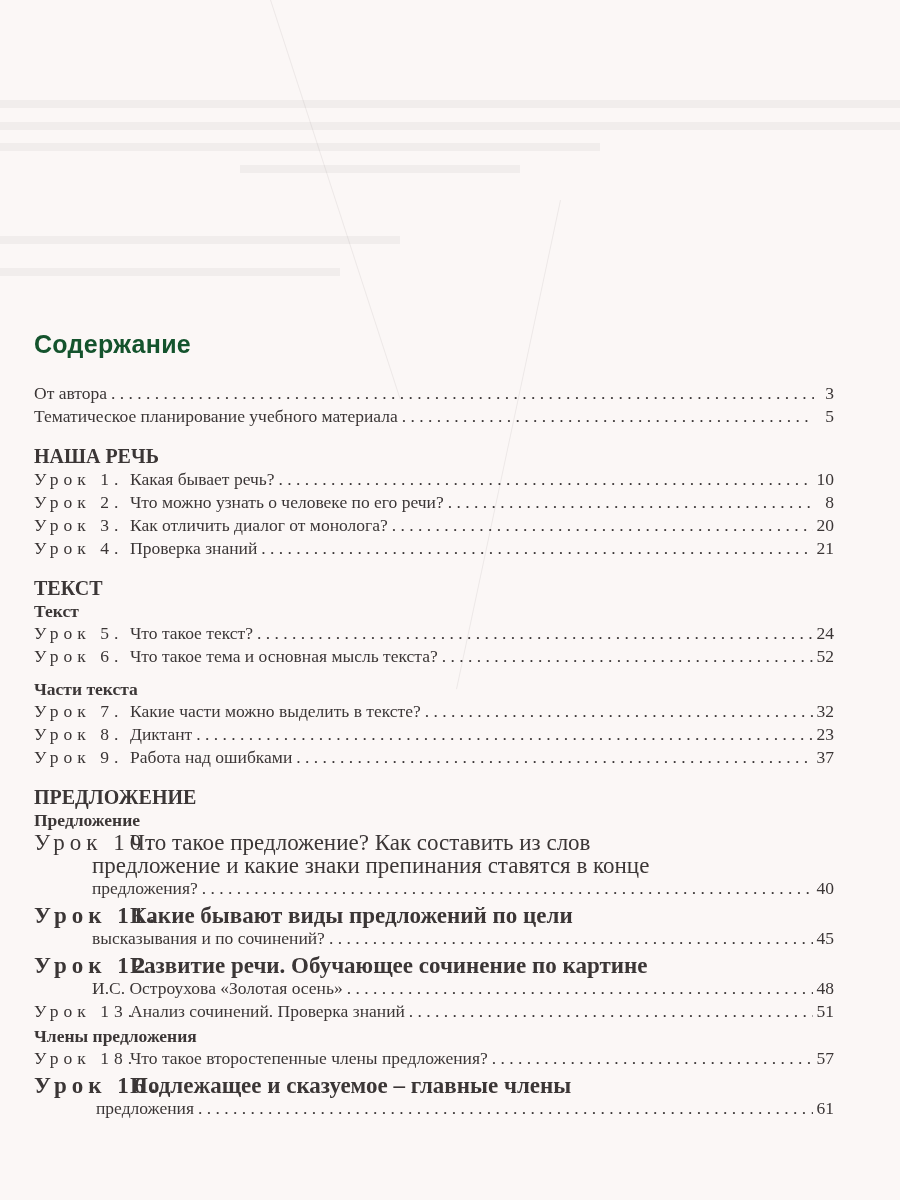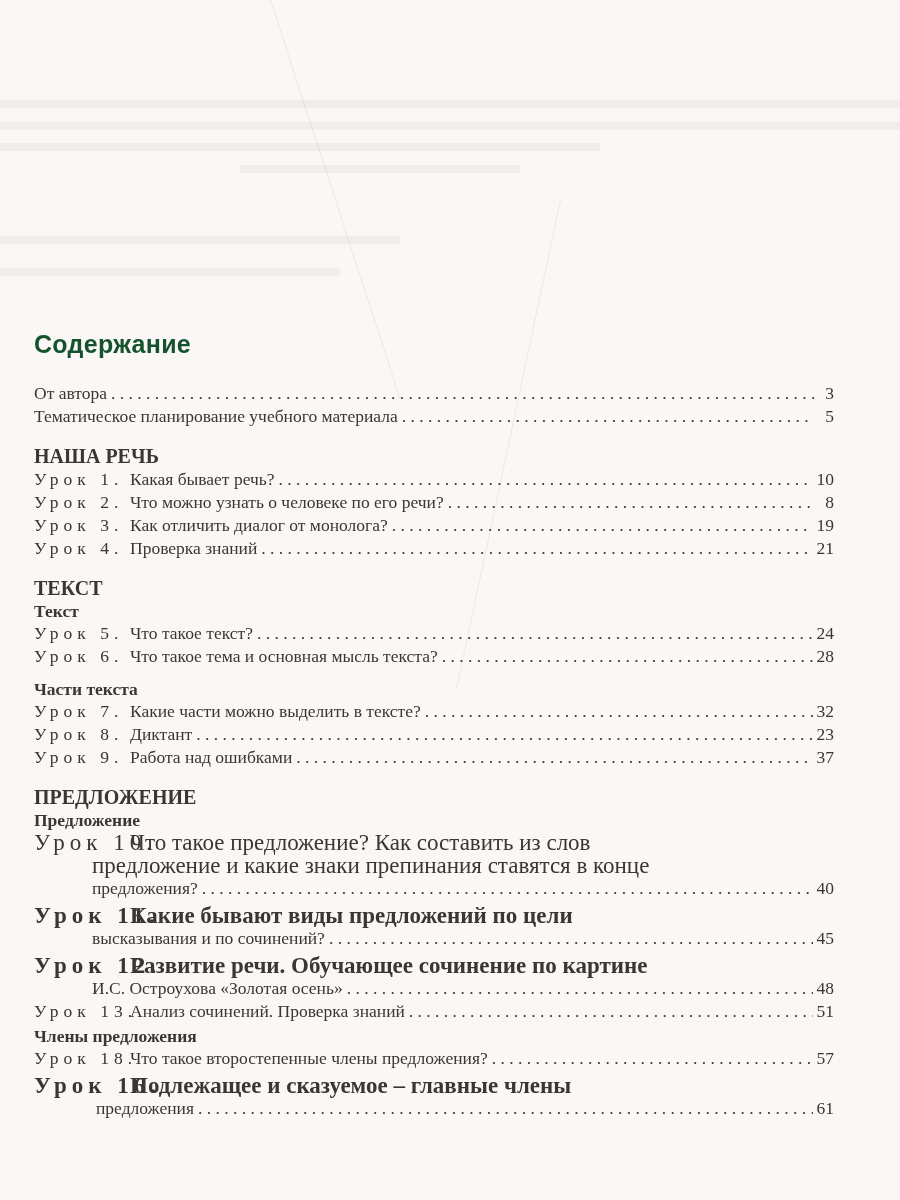--- a/index.html
+++ b/index.html
@@ -130,39 +130,39 @@
   </div>
   <div class="row">
     <span class="label"><span class="lesson-prefix"><span>Урок</span> <span>2.</span></span><span>Что можно узнать о человеке по его речи?</span></span>
     <span class="dots"></span>
     <span class="page">8</span>
   </div>
 
   <div class="row">
     <span class="label"><span class="lesson-prefix"><span>Урок</span> <span>3.</span></span><span>Как отличить диалог от монолога?</span></span>
     <span class="dots"></span>
-    <span class="page">19</span>
+    <span class="page">20</span>
   </div>
   <div class="row">
     <span class="label"><span class="lesson-prefix"><span>Урок</span> <span>4.</span></span><span>Проверка знаний</span></span>
     <span class="dots"></span>
     <span class="page">21</span>
   </div>
 
   <div class="part" style="margin-top:16px;">ТЕКСТ</div>
   <div class="section">Текст</div>
   <div class="row">
     <span class="label"><span class="lesson-prefix"><span>Урок</span> <span>5.</span></span><span>Что такое текст?</span></span>
     <span class="dots"></span>
     <span class="page">24</span>
   </div>
   <div class="row">
     <span class="label"><span class="lesson-prefix"><span>Урок</span> <span>6.</span></span><span>Что такое тема и основная мысль текста?</span></span>
     <span class="dots"></span>
-    <span class="page">28</span>
+    <span class="page">52</span>
   </div>
 
   <div class="section spaced">Части текста</div>
   <div class="row">
     <span class="label"><span class="lesson-prefix"><span>Урок</span> <span>7.</span></span><span>Какие части можно выделить в тексте?</span></span>
     <span class="dots"></span>
     <span class="page">32</span>
   </div>
   <div class="row">
     <span class="label"><span class="lesson-prefix"><span>Урок</span> <span>8.</span></span><span>Диктант</span></span>

